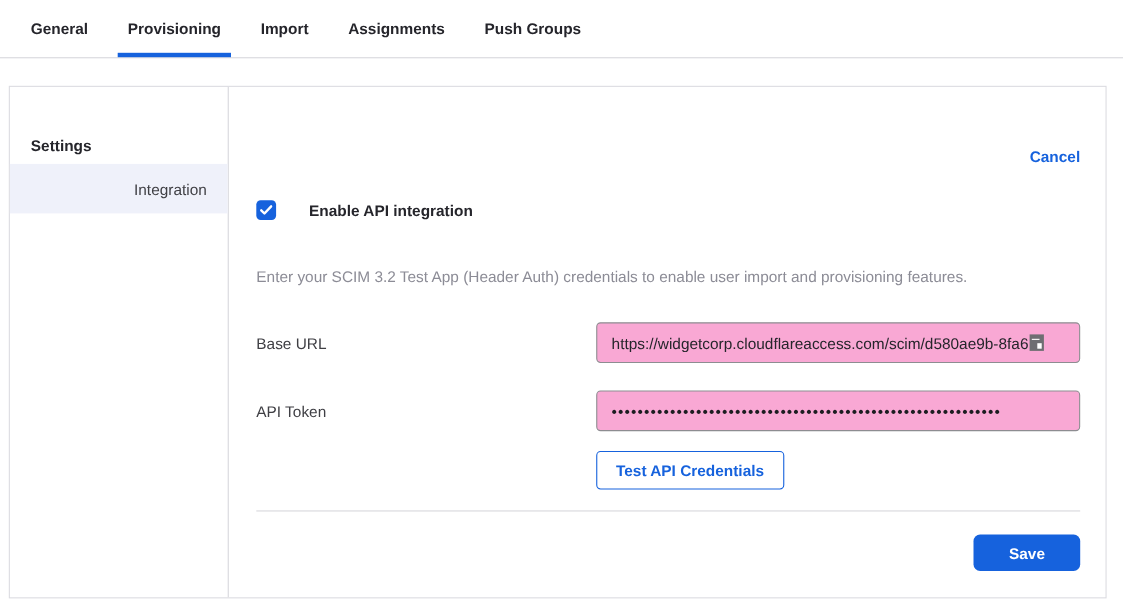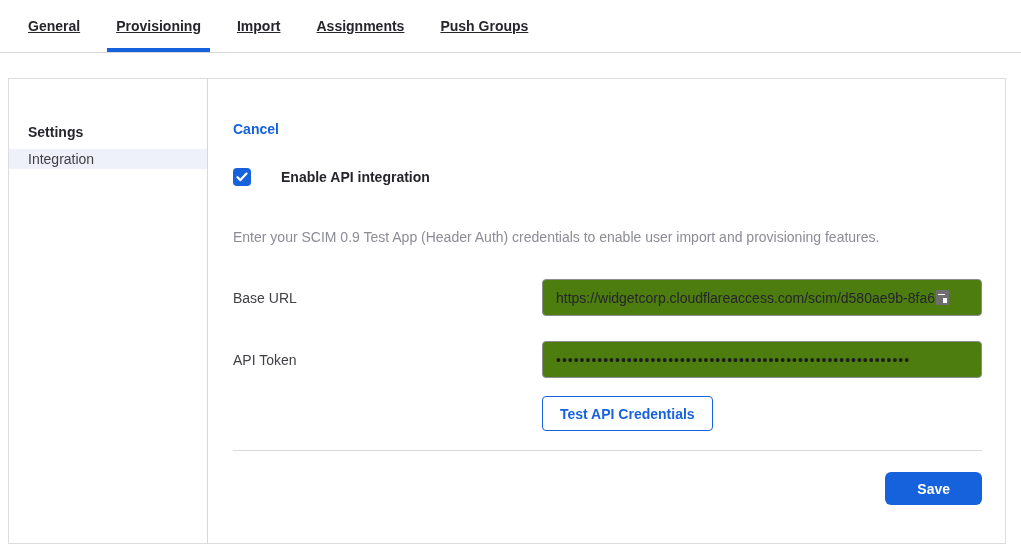--- a/index.html
+++ b/index.html
@@ -20,21 +20,20 @@
     overflow: hidden;
   }
   
   .tabbar {
     display: flex;
     align-items: stretch;
     gap: 18px;
     padding: 0 19px;
     height: 53px;
     border-bottom: 1px solid var(--border-light);
-    text-decoration: underline;
   }
   .tab {
     display: flex;
     align-items: center;
     padding: 0 9px;
     font-size: 14px;
     font-weight: 700;
     color: var(--text-dark);
     border-top: 4px solid transparent;
     border-bottom: 4px solid transparent;
@@ -57,37 +56,38 @@
     flex-shrink: 0;
   }
   .sidebar-header {
     font-size: 14px;
     font-weight: 700;
     color: var(--text-dark);
     padding: 3px 19px 9px 19px;
     margin-top: 30px;
   }
   .sidebar-item {
-    height: 20px;
+    height: 45px;
     display: flex;
     align-items: center;
     padding: 4px 19px;
     font-size: 14px;
     color: var(--text-mid);
     cursor: pointer;
+    justify-content: flex-end;
   }
   .sidebar-item.selected { background: var(--selected-bg); }
   
   .main {
     flex: 1;
     padding: 0 23px 0 25px;
   }
   .cancel-row {
-    margin-top: 41px;
-    text-align: left;
+    margin-top: 55px;
+    text-align: right;
   }
   .cancel-link {
     font-size: 14px;
     font-weight: 700;
     color: var(--accent);
     text-decoration: none;
     cursor: pointer;
   }
   .enable-row {
     margin-top: 30px;
@@ -134,21 +134,21 @@
     height: 37px;
     border: 1px solid var(--input-border);
     border-radius: 4px;
     display: flex;
     align-items: center;
     padding: 0 13px;
     font-size: 14px;
     color: var(--text-dark);
     white-space: nowrap;
     overflow: hidden;
-    background: #4d7c0f;
+    background: #f9a8d4;
     cursor: text;
   }
   .url-text { overflow: hidden; white-space: nowrap; }
   .selection-block {
     display: inline-block;
     width: 13px; height: 15px;
     margin-left: 1px;
     background: #6e6e72;
     background-image: linear-gradient(#fff 0 0), linear-gradient(#fff 0 0);
     background-size: 7px 1px, 4px 5px;
@@ -228,21 +228,21 @@
       <span class="checkbox">
         <span>
           <svg width="12" height="10" viewBox="0 0 12 10" fill="none">
             <path d="M1.5 5.2 L4.4 8.1 L10.5 1.6" stroke="#ffffff" stroke-width="2.2" stroke-linecap="round" stroke-linejoin="round"></path>
           </svg>
         </span>
       </span>
       <span class="enable-label">Enable API integration</span>
     </div>
 
-    <p class="description">Enter your SCIM 0.9 Test App (Header Auth) credentials to enable user import and provisioning features.</p>
+    <p class="description">Enter your SCIM 3.2 Test App (Header Auth) credentials to enable user import and provisioning features.</p>
 
     <div class="form-row first">
       <label class="field-label">Base URL</label>
       <div class="text-input">
         <span class="url-text">https://widgetcorp.cloudflareaccess.com/scim/d580ae9b-8fa6</span>
         <span class="selection-block"></span>
       </div>
     </div>
 
     <div class="form-row">

